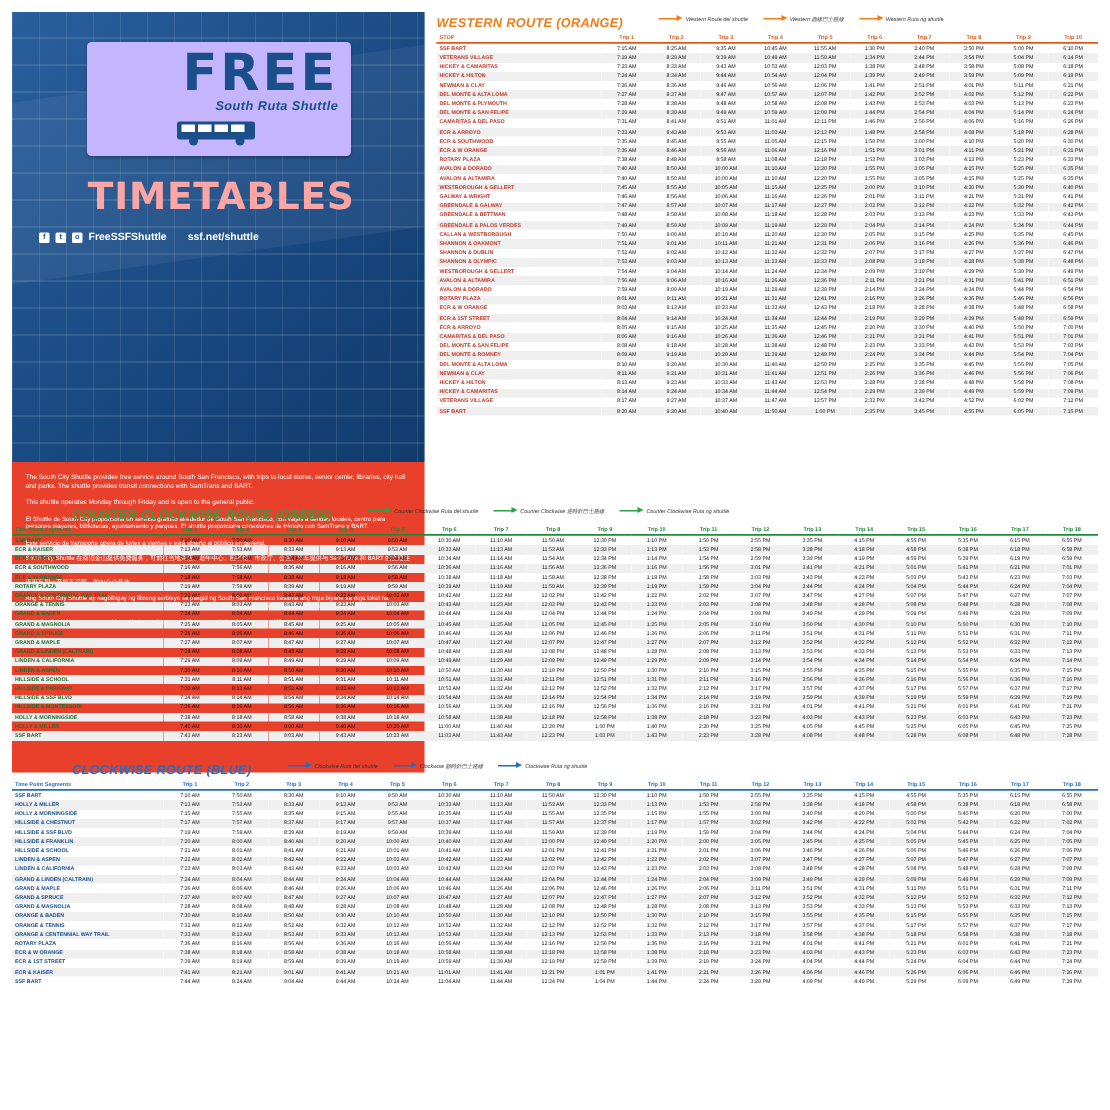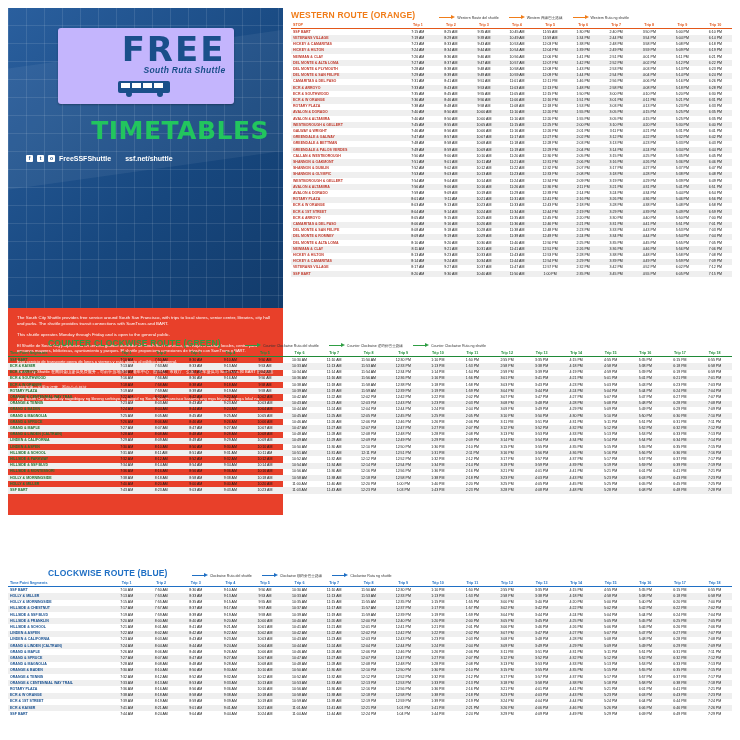--- a/index.html
+++ b/index.html
@@ -39,22 +39,22 @@
     box-shadow: 0 1px 2px rgba(0,0,0,.3);
     margin: 6px auto 12px auto;
   }
   .free-word {
     font-size: 34px; line-height: 30px; font-weight: bold; letter-spacing: 2px;
     font-family: "DejaVu Sans", sans-serif;
   }
   .free-sub { font-size: 8.5px; font-style: italic; font-weight: bold; letter-spacing:.3px; margin-top:1px; }
   .bus-icon { display:block; margin: 4px auto 0 auto; }
   .timetables {
-    color:#22c55e; font-size: 25px; font-weight: bold; letter-spacing: .5px;
-    margin-top: 4px; text-align:right; padding-left: 4px;
+    color:#fca5a5; font-size: 25px; font-weight: bold; letter-spacing: .5px;
+    margin-top: 4px; text-align:center; padding-left: 4px;
     font-family: "DejaVu Sans", sans-serif;
   }
   .social {
     margin-top: 10px; display:flex; align-items:center; gap:4px; color:#fff; font-size:6.5px;
     padding-left: 4px; font-weight:bold;
   }
   .sq { width:7px; height:7px; background:#fff; color:#1a4f8a; display:inline-block; text-align:center;
         line-height:7px; font-size:5px; border-radius:1px; font-weight:bold;}
   .social .handle { font-size:7px; }
   .social .site { margin-left:10px; font-size:7px; }
@@ -62,21 +62,21 @@
   
   .infopanel {
     position:absolute; left:8px; top:308px; width:275px; height:207px;
     background:#e8402a; color:#fff; padding:7px 9px; line-height:1.35;
   }
   .infopanel p { margin: 0 0 5px 0; font-size: 4.1px; }
   .infopanel p.lead { font-size: 4.4px; }
   .infopanel .cjk { font-size: 4.1px; }
 
   
-  .sec-head { display:flex; align-items:flex-end; gap:24px; }
+  .sec-head { display:flex; align-items:flex-start; gap:24px;font-style:italic; }
   .sec-title { font-weight:bold; font-size: 8.5px; letter-spacing:.2px; }
   .orange .sec-title { color:#f07d1a; }
   .green  .sec-title { color:#2f9e44; }
   .blue   .sec-title { color:#1f6fc4; }
   .legend { display:flex; gap:10px; align-items:center; font-size:3.6px; color:#333; }
   .legend-item { display:flex; align-items:center; gap:2px; white-space:nowrap;}
   .arrow { display:inline-block; width:16px; height:5px; position:relative; }
   .arrow:before{ content:""; position:absolute; left:0; top:2px; width:13px; height:1.4px; background:currentColor;}
   .arrow:after{ content:""; position:absolute; right:0; top:0; border-top:2.5px solid transparent;
                 border-bottom:2.5px solid transparent; border-left:4px solid currentColor;}
@@ -91,21 +91,21 @@
   .orange thead th { color:#e2571a; border-bottom:1px solid #e2571a; }
   .green  thead th { color:#1f8a37; border-bottom:1px solid #1f8a37; }
   .blue   thead th { color:#1f6fc4; border-bottom:1px solid #1f6fc4; }
   .orange tbody td.stop { color:#c0392b; font-weight:bold; }
   .green  tbody td.stop { color:#1f6f2e; font-weight:bold; }
   .blue   tbody td.stop { color:#174f8f; font-weight:bold; }
 
   
   .sec-orange { position:absolute; left:291px; top:10px; width:441px; }
   .sec-green  { position:absolute; left:8px;  top:338px; width:724px; }
-  .sec-blue   { position:absolute; left:8px;  top:568px; width:724px; }
+  .sec-blue   { position:absolute; left:8px;  top:508px; width:724px; }
   .sec-green .sec-head, .sec-blue .sec-head { margin-bottom:2px;margin-left:40px; }
   .sec-orange .sec-head { margin-bottom:2px; }
   .tbl-wrap { margin-top:1px; }
 </style>
 </head>
 <body>
 
 <div class="page">
 
   <div class="hero">

